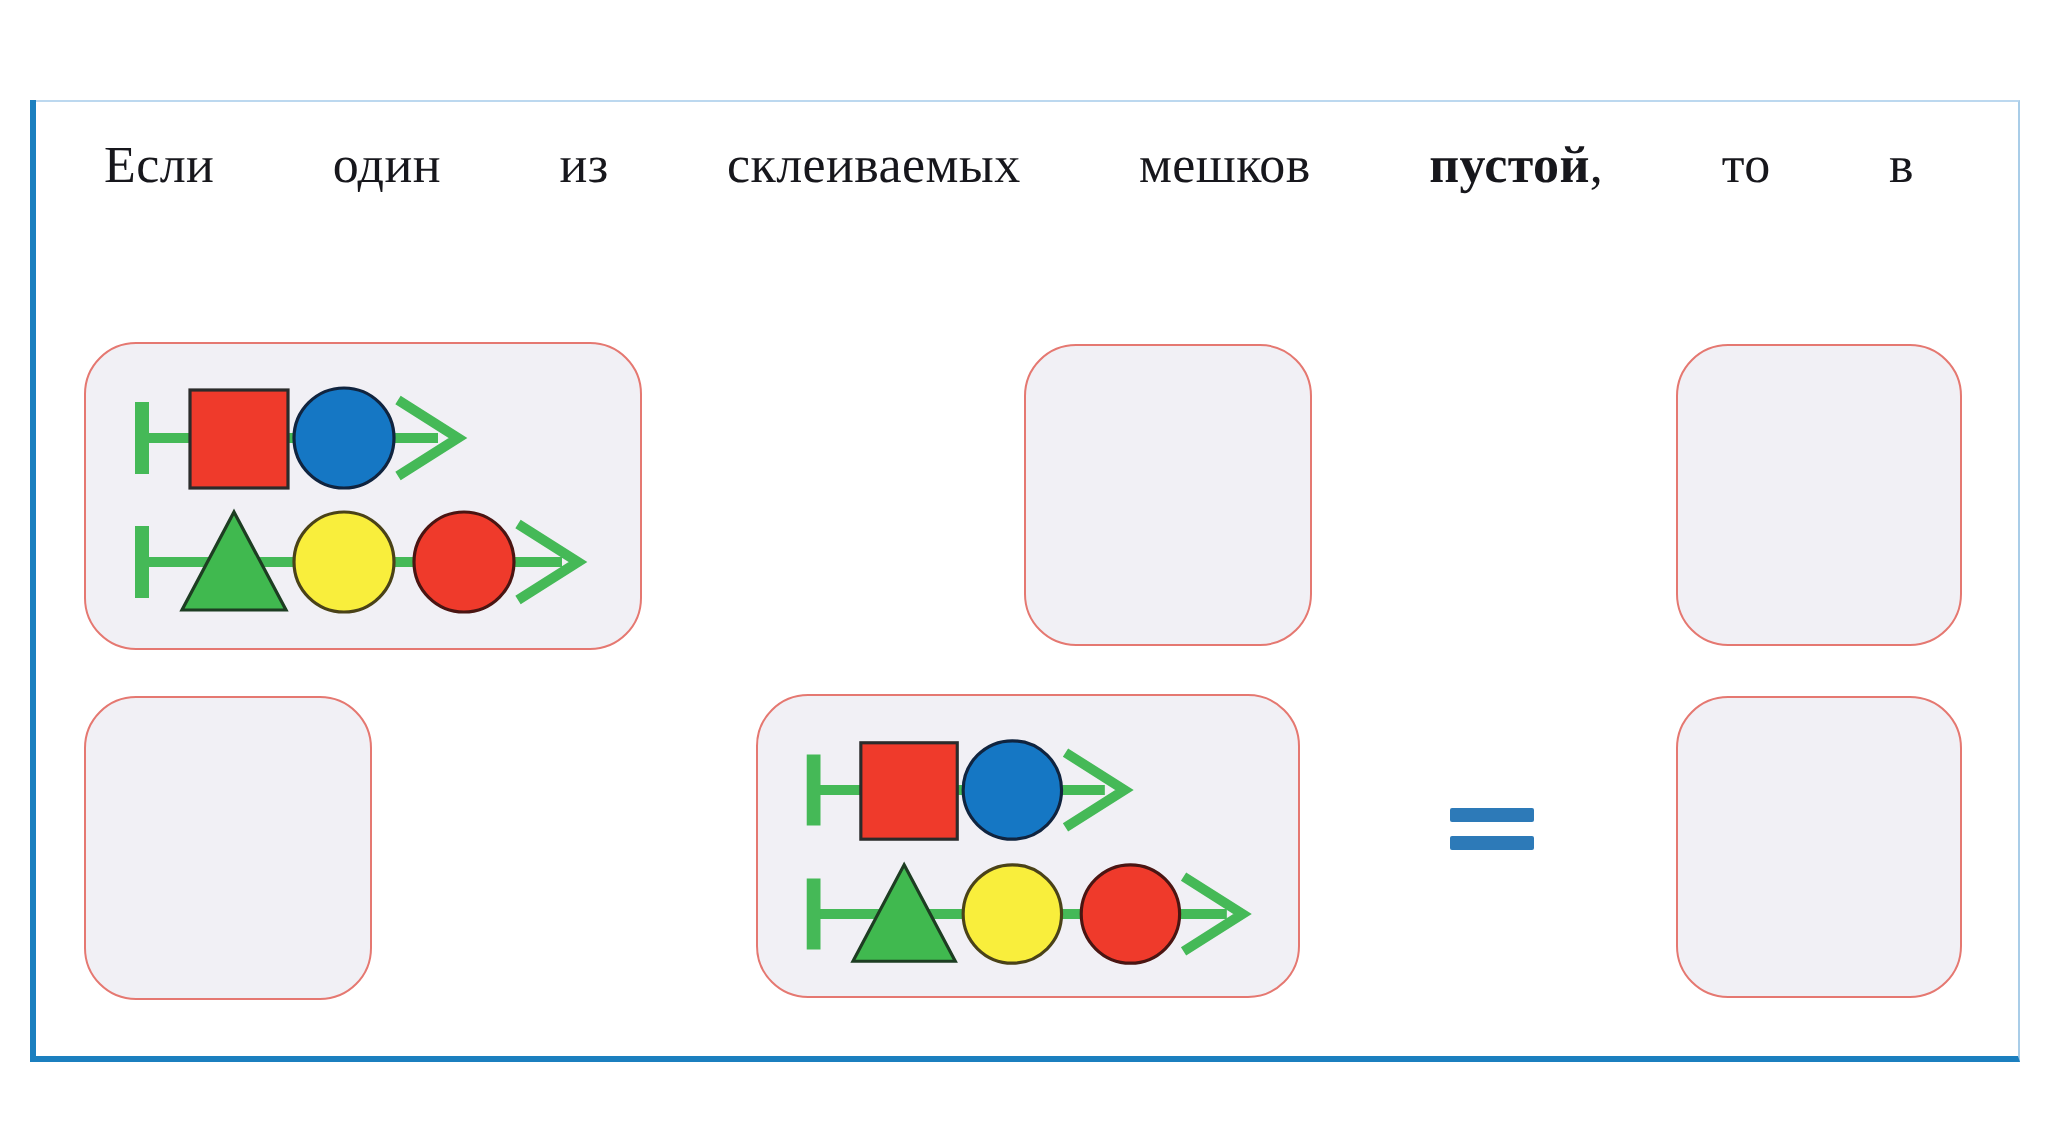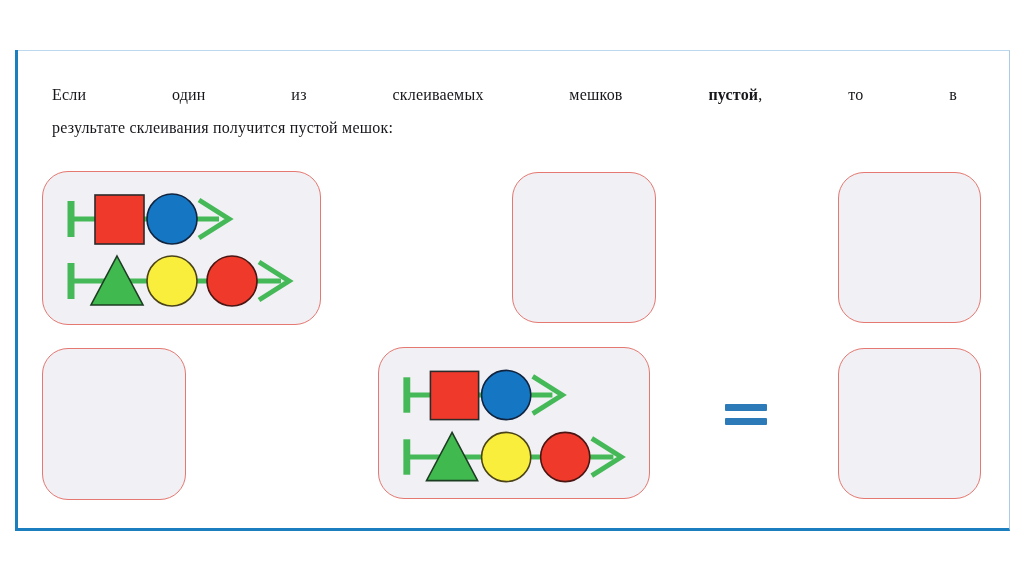--- a/index.html
+++ b/index.html
@@ -35,23 +35,23 @@
     top: 50px;
     width: 3px;
     height: 481px;
     background: #1b7fbf;
   }
 
   
   #heading {
     position: absolute;
     left: 52px;
-    top: 78px;
+    top: 66px;
     width: 905px;
-    font-size: 16px;
+    font-size: 26px;
     line-height: 33px;
     color: #17171c;
     text-align: justify;
     letter-spacing: 0.2px;
   }
   #heading .line {
     display: block;
     text-align: justify;
     text-align-last: left;
   }
@@ -126,21 +126,20 @@
 </head>
 <body>
 
 <div id="slide">
 
   <div id="frame"></div>
   <div id="frame-left-accent"></div>
 
   <div id="heading">
     <span class="line stretch"><span>Если один из склеиваемых мешков </span><b>пустой</b><span>, то в</span></span>
-    <span class="line">результате склеивания получится пустой мешок:</span>
   </div>
 
   <div id="row-1" class="eq-row">
 
     <div id="bag-r1-a" class="bag">
 
       <svg class="chain chain-1" width="248" height="62" viewBox="0 0 248 62">
 
         <line x1="12" y1="31" x2="160" y2="31" stroke="#45b957" stroke-width="5"></line>
 

